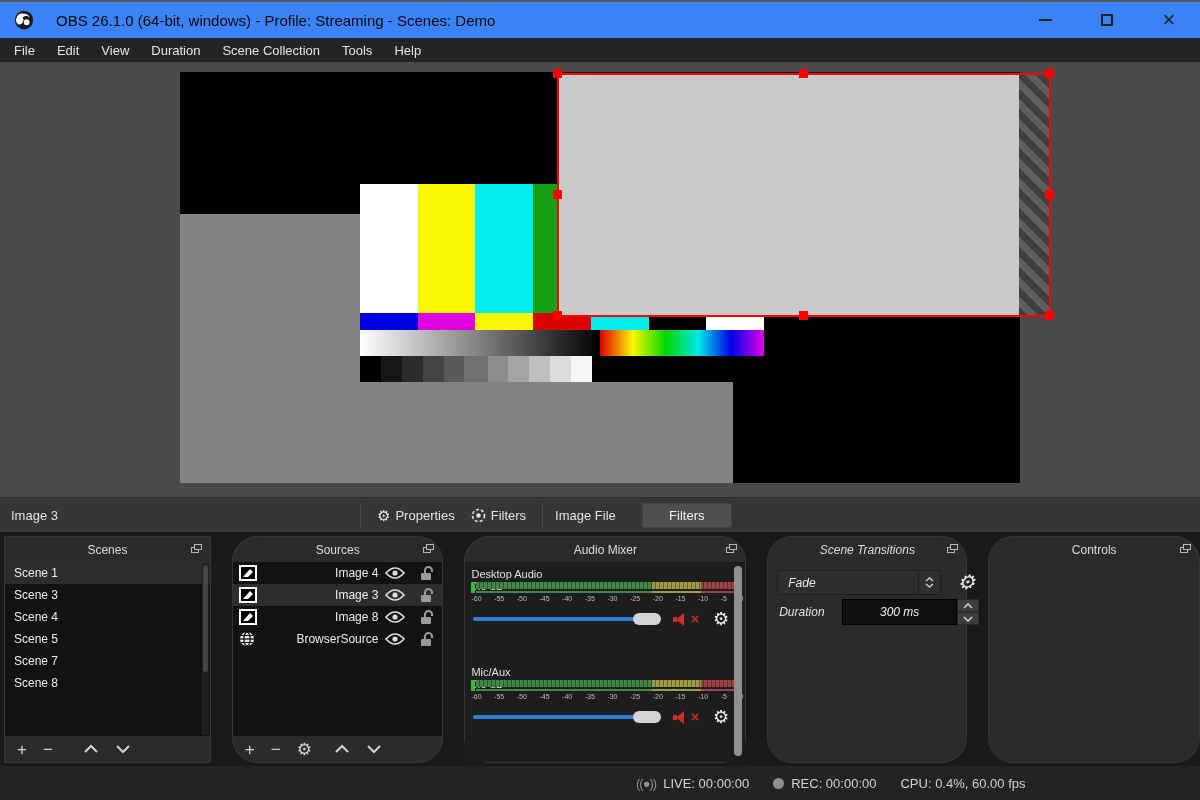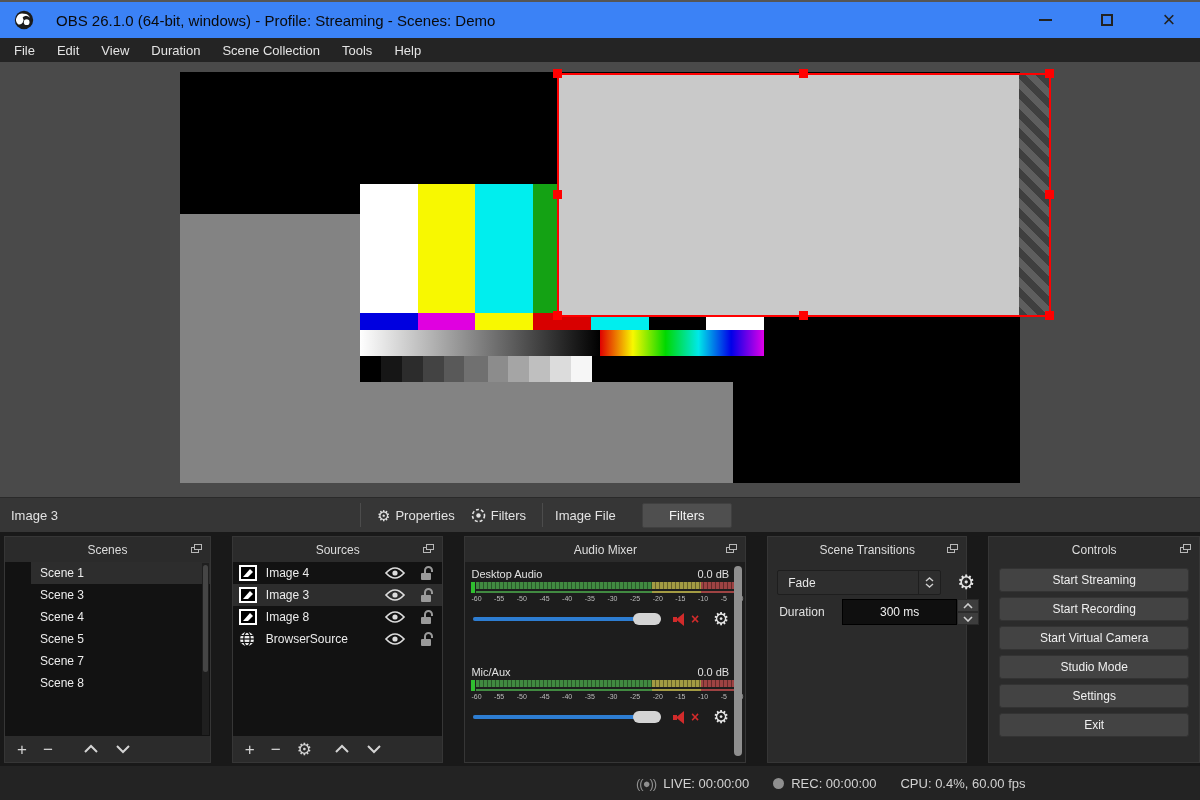--- a/index.html
+++ b/index.html
@@ -61,51 +61,51 @@
   .file-label { margin:0 8px 0 4px; }
   .file-input { width:420px; height:24px; background:#0f0f0f; border:1px solid #000; border-radius:2px;
     color:#efefef; font-size:13px; padding:0 8px; font-family:"Liberation Sans", sans-serif; }
   .browse-btn { margin-left:18px; width:90px; height:25px; background:#4f4f4f; border:1px solid #404040;
     border-radius:2px; color:#f2f2f2; font-size:13px; display:flex; align-items:center; justify-content:center; }
 
   
   .docks { position:absolute; left:0; top:532px; width:1200px; height:234px; background:#191919;
     display:flex; padding:4px 0 3px 4px; }
   .panel { background:#2b2b2b; height:227px; position:relative; border:1px solid #363636; }
-  .panel + .panel { margin-left:21px; }
+  .panel + .panel { margin-left:21px;border-radius:25px; }
   .panel-header { height:25px; display:flex; align-items:center; justify-content:center;
     color:#dcdcdc; font-size:12px; position:relative; }
   .popout { position:absolute; right:8px; top:7px; width:11px; height:9px; }
   .popout i { position:absolute; display:block; border:1px solid #b8b8b8; background:#2b2b2b; }
   .popout i:first-child { left:0; top:3px; width:8px; height:6px; }
   .popout i:last-child { left:3px; top:0; width:8px; height:6px; }
 
   .listbox { background:#121212; position:absolute; left:0; right:0; top:25px; bottom:26px; overflow:hidden; }
-  .list-row { height:22px; display:flex; align-items:center; padding-left:9px; color:#ececec; font-size:12px;margin-left:26px; }
+  .list-row { height:22px; display:flex; align-items:center; padding-left:9px; color:#ececec; font-size:12px; }
   .list-row.sel { background:#2d2d2d; }
   .vscroll { position:absolute; right:1px; top:1px; width:7px; bottom:1px; background:#1f1f1f; }
   .vscroll .thumb { position:absolute; left:1px; right:1px; top:2px; height:62%; background:#454545; border-radius:3px; }
 
   .dock-toolbar { position:absolute; left:0; right:0; bottom:0; height:26px; display:flex; align-items:center;
     gap:16px; padding-left:12px; color:#d4d4d4; }
   .dt-icon { font-size:17px; line-height:1; display:flex; align-items:center; }
 
   
-  .src-row { height:22px; display:flex; align-items:center; padding-left:6px; color:#ececec; font-size:12px; }
+  .src-row { height:22px; display:flex; align-items:center; padding-left:6px; color:#ececec; font-size:12px;text-align:right; }
   .src-row.sel { background:#2d2d2d; }
   .src-ico { width:18px; height:16px; margin-right:9px; display:flex; }
   .src-label { flex:1; }
   .row-eye { width:34px; display:flex; justify-content:center; }
   .row-lock { width:30px; display:flex; justify-content:center; }
 
   
   .mixer-body { position:absolute; left:0; right:0; top:25px; bottom:0; background:#1d1d1d; }
   .channel { position:absolute; left:6px; right:16px; height:92px; }
   .ch1 { top:6px; } .ch2 { top:104px; }
-  .ch-head { display:flex; justify-content:space-between; color:#e0e0e0; font-size:11px; height:14px; }
+  .ch-head { display:flex; justify-content:space-between; color:#e0e0e0; font-size:11px; height:14px;flex-direction:column; }
   .meter-wrap { position:relative; margin-left:5px; height:12px; }
   .meter-ind { position:absolute; left:-5px; top:0; width:4px; height:11px; background:#2fbf2f; }
   .meter-bar, .meter-thin { width:265px;
     background:linear-gradient(to right,#418a41 0 66.5%,#a39b43 66.5% 85%,#9e4343 85% 100%); }
   .meter-bar { height:7px; position:relative; }
   .meter-thin { height:2px; margin-top:2px; }
   .meter-bar::after { content:""; position:absolute; inset:0;
     background:repeating-linear-gradient(to right,transparent 0 3px,rgba(0,0,0,.38) 3px 4px); }
   .ticks { display:flex; justify-content:space-between; width:272px; color:#bdbdbd;
     font-size:7px; margin-top:1px; height:9px; }
@@ -134,21 +134,21 @@
   .spin-btns { width:22px; display:flex; flex-direction:column; }
   .spin-btns > div { flex:1; background:#3d3d3d; border:1px solid #2a2a2a; display:flex; align-items:center; justify-content:center; }
 
   
   .controls-body { position:absolute; inset:25px 0 0 0; display:flex; flex-direction:column; gap:5px; padding:6px 10px; }
   .ctl-btn { height:24px; background:#434343; border:1px solid #333; border-radius:3px; color:#f0f0f0;
     font-size:12px; display:flex; align-items:center; justify-content:center; }
 
   
   .p-scenes { width:218px; } .p-sources { width:223px; } .p-mixer { width:297px; }
-  .p-trans { width:211px; } .p-controls { width:223px; }
+  .p-trans { width:211px;font-style:italic; } .p-controls { width:223px; }
 
   
   .statusbar { position:absolute; left:0; top:766px; width:1200px; height:34px; background:#232323; }
   .status-items { position:absolute; left:636px; top:0; height:100%; display:flex; align-items:center;
     gap:24px; color:#d2d2d2; font-size:13px; }
   .status-group { display:flex; align-items:center; gap:7px; }
   .cast-icon { color:#8f8f8f; font-size:13px; letter-spacing:-1px; }
   .rec-dot { width:11px; height:11px; border-radius:50%; background:#8f8f8f; }
 
   svg { display:block; }
@@ -525,28 +525,20 @@
     </div>
 
     <div class="panel p-controls">
       <div class="panel-header">
         <span>Controls</span>
         <span class="popout">
             <i></i>
             <i></i>
           </span>
       </div>
-      <div class="controls-body">
-        <div class="ctl-btn">Start Streaming</div>
-        <div class="ctl-btn">Start Recording</div>
-        <div class="ctl-btn">Start Virtual Camera</div>
-        <div class="ctl-btn">Studio Mode</div>
-        <div class="ctl-btn">Settings</div>
-        <div class="ctl-btn">Exit</div>
-      </div>
     </div>
 
   </div>
 
   <div class="statusbar">
     <div class="status-items">
       <div class="status-group">
         <span class="cast-icon">((●))</span>
         <span>LIVE: 00:00:00</span>
       </div>

